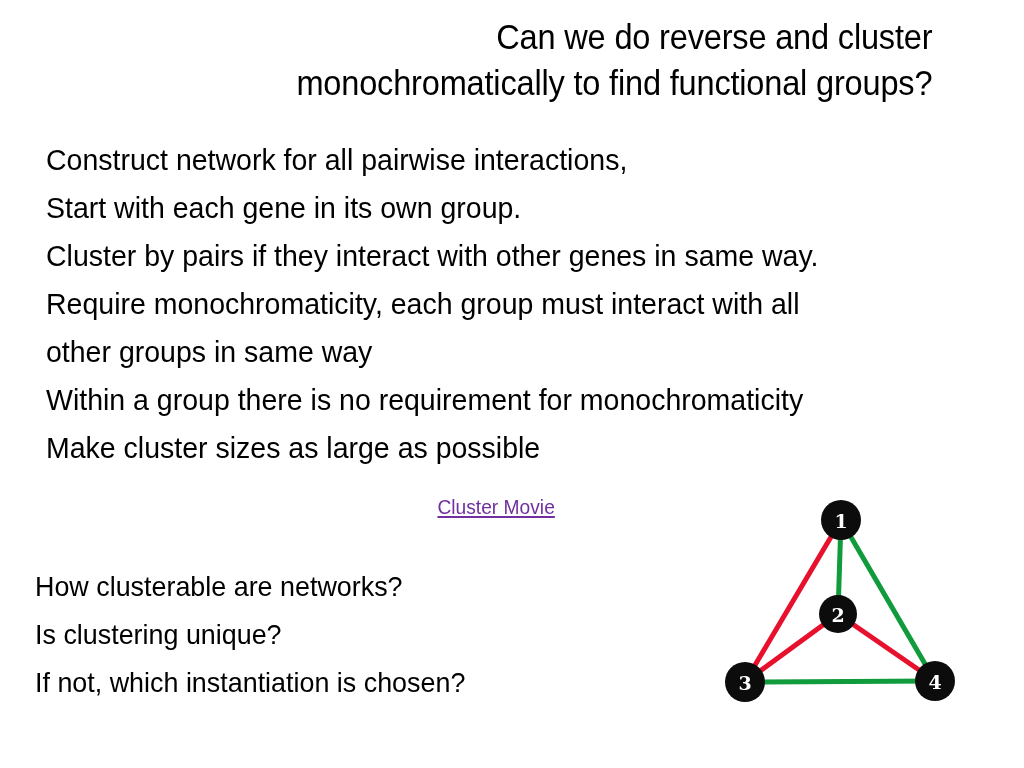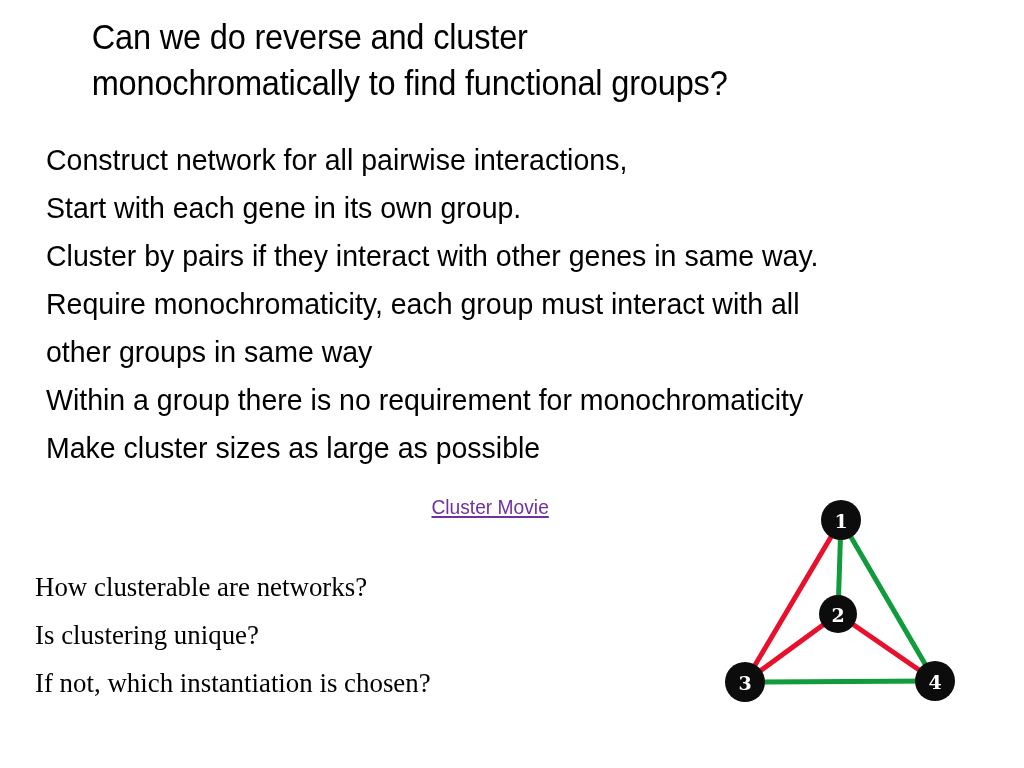--- a/index.html
+++ b/index.html
@@ -23,21 +23,21 @@
     inset: 0;
     background: #ffffff;
   }
 
   
   .title-block {
     position: absolute;
     left: 60px;
     top: 14px;
     width: 904px;
-    text-align: left;
+    text-align: right;
   }
   .title-line {
     font-size: 35px;
     line-height: 46px;
     font-weight: 400;
     letter-spacing: -0.2px;
     white-space: nowrap;
     transform: scaleX(0.93);
     transform-origin: center top;
   }
@@ -55,21 +55,21 @@
     line-height: 48px;
     font-weight: 400;
     white-space: nowrap;
     transform: scaleX(0.95);
     transform-origin: left top;
   }
 
   
   .link-row {
     position: absolute;
-    left: 18px;
+    left: 24px;
     top: 494px;
     width: 944px;
     text-align: center;
   }
   .movie-link {
     display: inline-block;
     font-size: 20px;
     line-height: 26px;
     color: #7030a0;
     text-decoration: underline;
@@ -78,21 +78,20 @@
     transform: scaleX(0.96);
     transform-origin: center top;
   }
 
   
   .question-block {
     position: absolute;
     left: 35px;
     top: 563px;
     width: 640px;
-    font-family: Liberation Serif, serif;
   }
   .question-line {
     font-size: 28px;
     line-height: 48px;
     font-weight: 400;
     white-space: nowrap;
     transform: scaleX(0.96);
     transform-origin: left top;
   }
 

